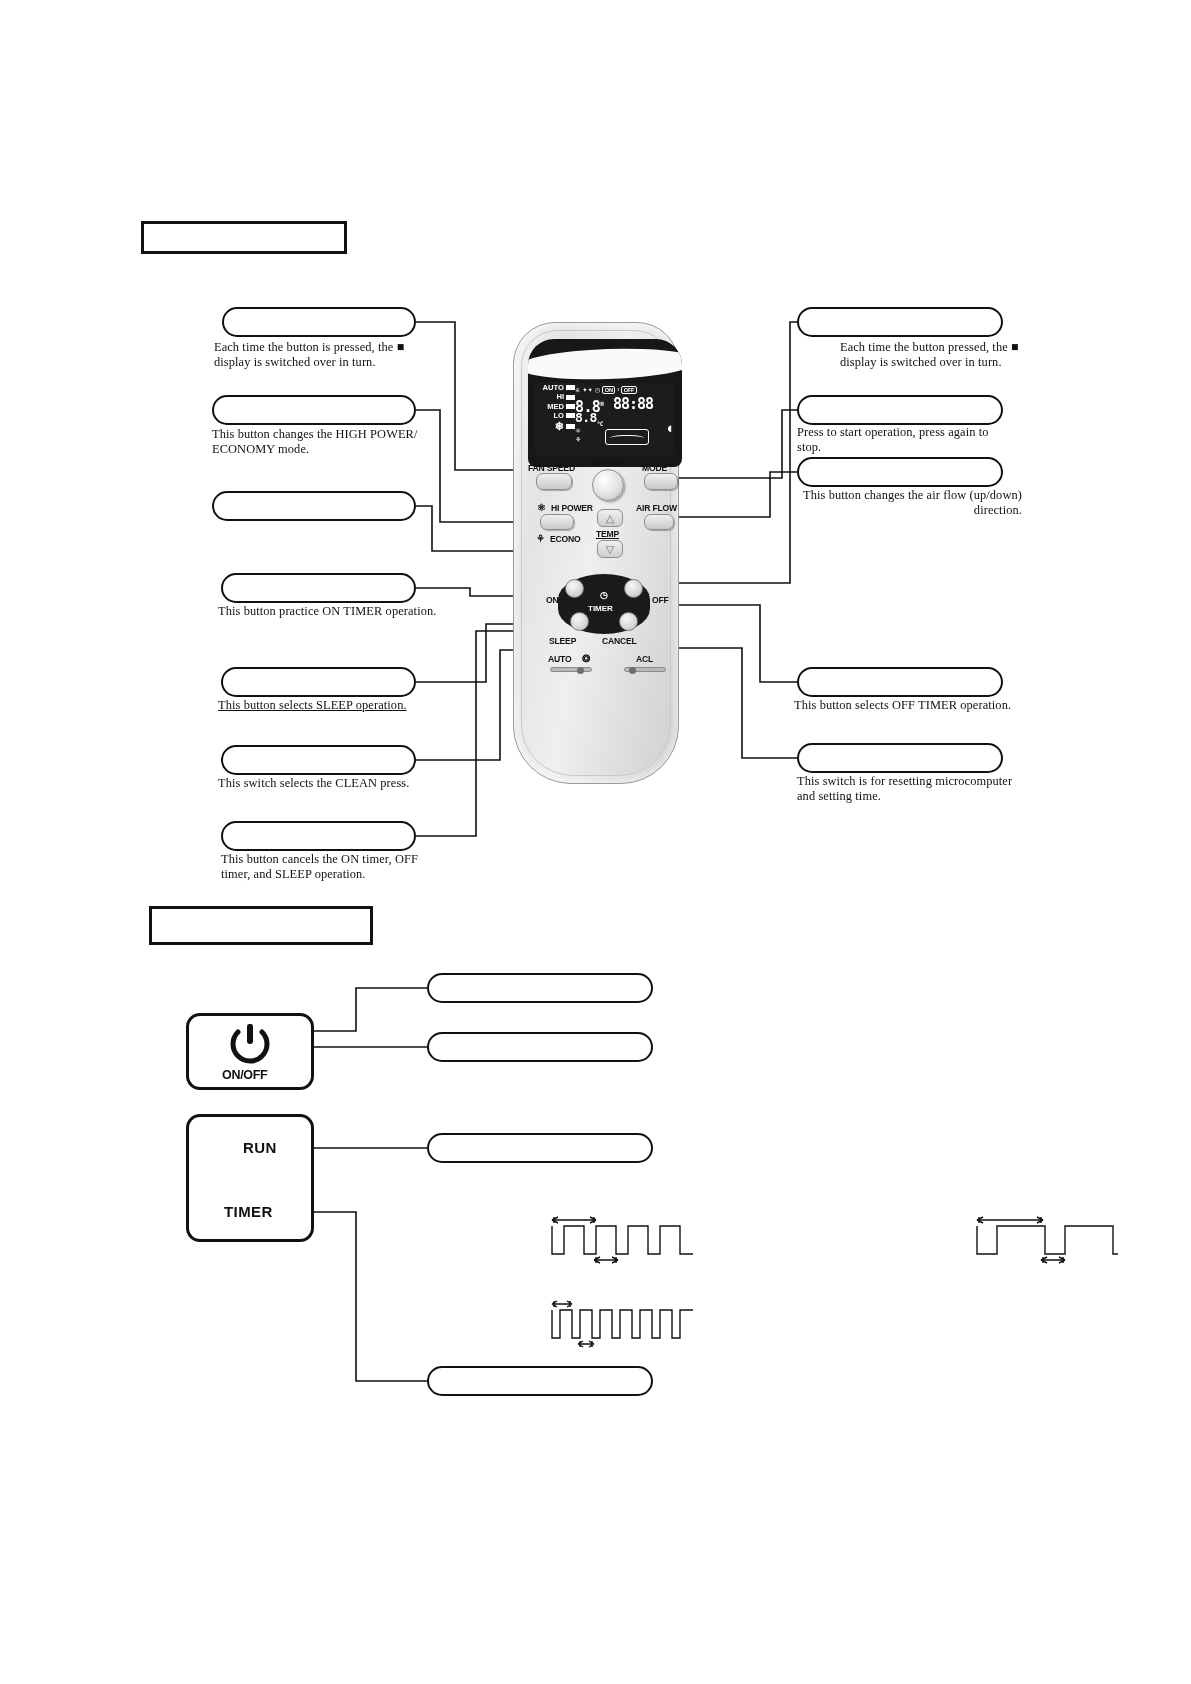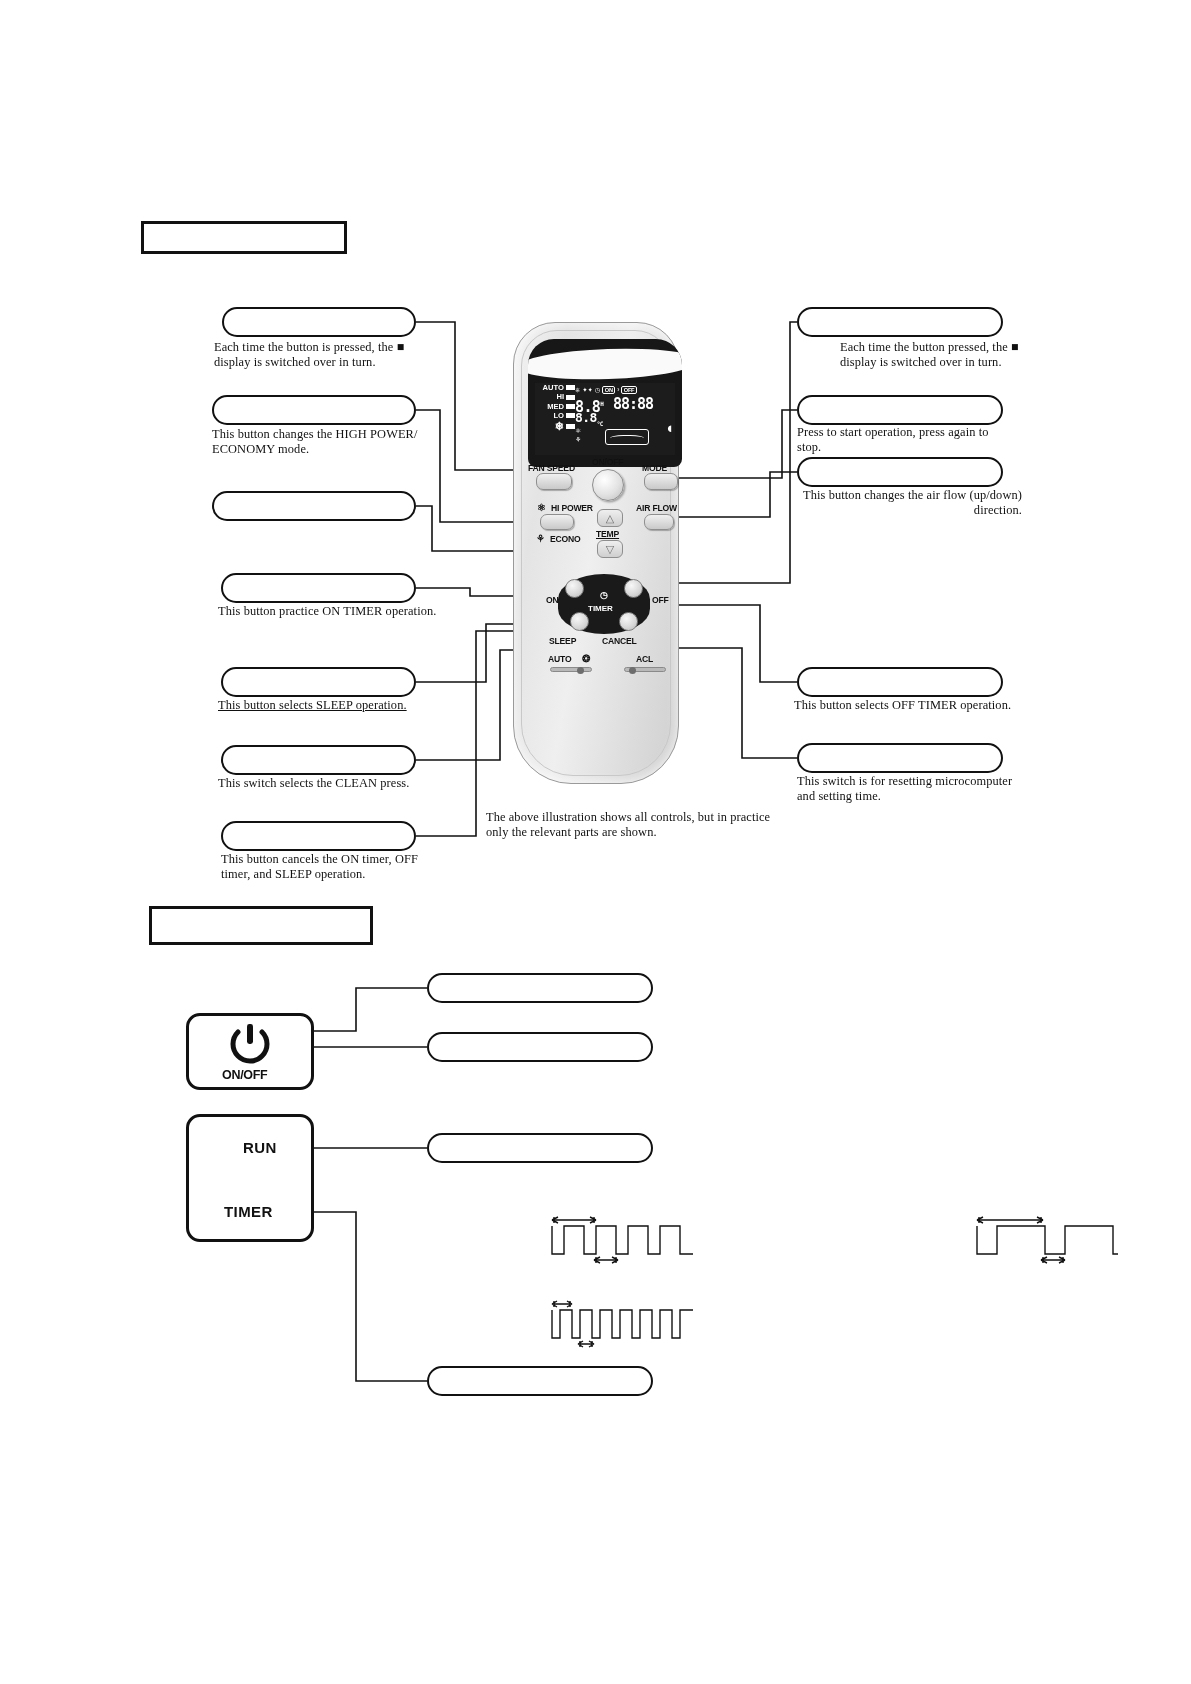--- a/index.html
+++ b/index.html
@@ -281,22 +281,20 @@
   <div class="caption" style="left:797px; top:488px; width:225px;text-align:right;">This button changes the air flow (up/down)
 direction.</div>
 
   <div class="bubble" style="left:797px; top:667px; width:206px; height:30px;"></div>
   <div class="caption" style="left:794px; top:698px; width:235px;">This button selects OFF TIMER operation.</div>
 
   <div class="bubble" style="left:797px; top:743px; width:206px; height:30px;"></div>
   <div class="caption" style="left:797px; top:774px; width:230px;">This switch is for resetting microcomputer
 and setting time.</div>
 
-  <div class="caption" style="left:486px; top:810px; width:285px;">The above illustration shows all controls, but in practice
-only the relevant parts are shown.</div>
 
   <div class="remote">
     <div class="remote-inner"></div>
 
     <div class="lcd-shell">
       <div class="lcd-gloss"></div>
       <div class="lcd">
 
         <div class="fanscale">
           <div class="lbl">

